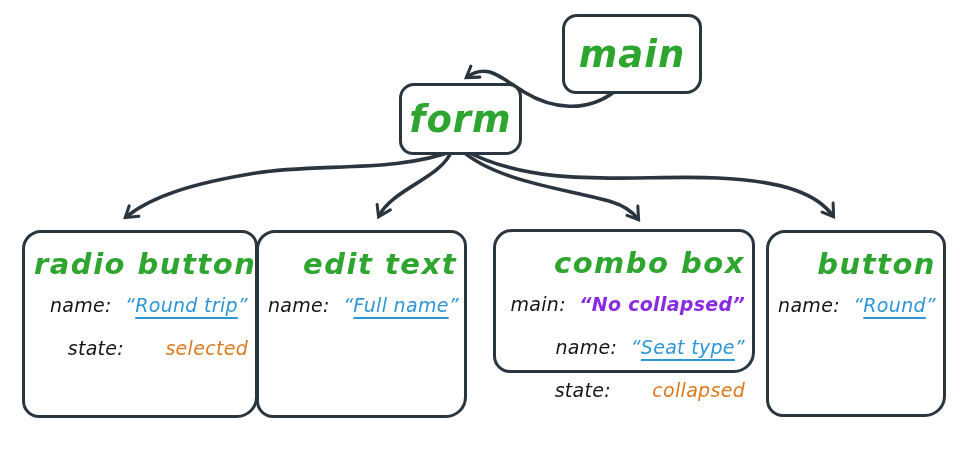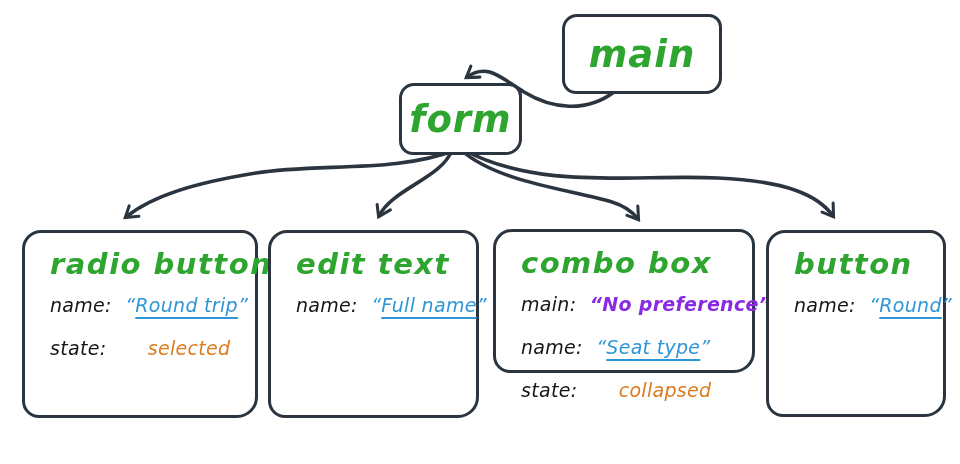--- a/index.html
+++ b/index.html
@@ -18,21 +18,21 @@
   .node{
     position:absolute;z-index:2;box-sizing:border-box;background:#fff;
     border:3.5px solid var(--ink,#2A3540);
     border-radius:19px 16px 21px 17px;
   }
   .parent{display:flex;align-items:center;justify-content:center;}
   .ntitle{
     color:var(--green,#2DA52E);font-weight:bold;font-size:37px;
     letter-spacing:1px;white-space:nowrap;
   }
-  .child{padding:10px 23px;}
+  .child{padding:10px 7px;text-align:right;}
   .ctitle{
     color:var(--green,#2DA52E);font-weight:bold;font-size:29px;
     letter-spacing:1.5px;margin:4px 0 13px 2px;white-space:nowrap;
   }
   .prop{font-size:19px;margin:0 0 21px 2px;letter-spacing:0.3px;white-space:nowrap;}
   .plabel{color:var(--label,#161616);margin-right:7px;}
   .val-blue{color:var(--blue,#2E96D6);}
   .val-purple{color:var(--purple,#8A2BE2);font-weight:bold;}
   .val-orange{color:var(--orange,#DD7A1E);margin-left:28px;}
   .uline{text-decoration:underline;text-decoration-thickness:1.8px;text-underline-offset:5px;}
@@ -48,53 +48,53 @@
         <path class="ah-path" d="M -12,-8 L 0,0 L -11,7"></path>
       </marker>
     </defs>
     <path class="edge" d="M 614,92 C 586,113 552,109 524,92 C 502,79 488,62 467,77"></path>
     <path class="edge" d="M 455,150 C 398,173 318,163 256,173 C 194,183 152,196 126,217"></path>
     <path class="edge" d="M 452,150 C 442,178 392,189 379,216"></path>
     <path class="edge" d="M 461,150 C 497,182 568,189 612,202 C 625,206 632,211 638,219"></path>
     <path class="edge" d="M 464,150 C 540,191 638,174 718,178 C 786,181 818,195 833,216"></path>
   </svg>
 
-  <div class="node parent" style="left:562px;top:14px;width:160px;height:80px;border-radius:15px 13px 16px 14px;">
+  <div class="node parent" style="left:562px;top:14px;width:140px;height:80px;border-radius:15px 13px 16px 14px;">
     <span class="ntitle">main</span>
   </div>
 
   <div class="node parent" style="left:399px;top:83px;width:123px;height:72px;border-radius:15px 13px 16px 14px;">
     <span class="ntitle">form</span>
   </div>
 
   <div class="node child" style="left:22px;top:230px;width:236px;height:188px;">
     <div class="ctitle">radio button</div>
     <div class="prop">
       <span class="plabel">name:</span>
       <span class="val-blue"><span>“</span><span class="uline">Round trip</span><span>”</span></span>
     </div>
     <div class="prop">
       <span class="plabel">state:</span>
       <span class="val-orange">selected</span>
     </div>
   </div>
 
-  <div class="node child" style="left:268px;top:230px;width:211px;height:188px;">
+  <div class="node child" style="left:256px;top:230px;width:211px;height:188px;">
     <div class="ctitle">edit text</div>
     <div class="prop">
       <span class="plabel">name:</span>
       <span class="val-blue"><span>“</span><span class="uline">Full name</span><span>”</span></span>
     </div>
   </div>
 
   <div class="node child" style="left:493px;top:229px;width:262px;height:144px;">
     <div class="ctitle">combo box</div>
     <div class="prop">
       <span class="plabel">main:</span>
-      <span class="val-purple"><span>“</span><span>No preference</span><span>”</span></span>
+      <span class="val-purple"><span>“</span><span>No collapsed</span><span>”</span></span>
     </div>
     <div class="prop">
       <span class="plabel">name:</span>
       <span class="val-blue"><span>“</span><span class="uline">Seat type</span><span>”</span></span>
     </div>
     <div class="prop">
       <span class="plabel">state:</span>
       <span class="val-orange">collapsed</span>
     </div>
   </div>

